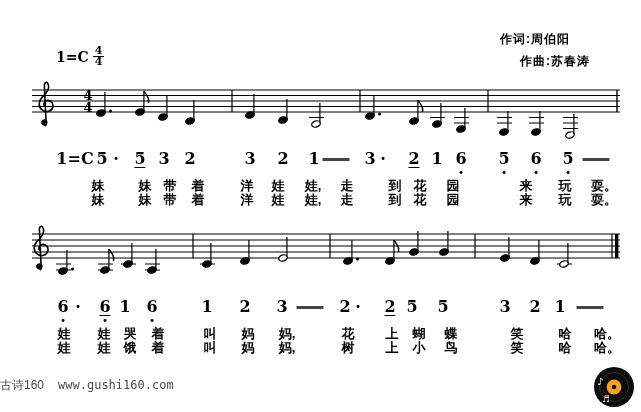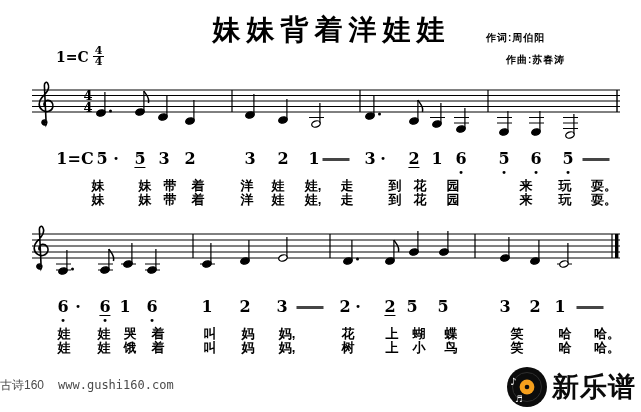--- a/index.html
+++ b/index.html
@@ -6,21 +6,21 @@
   .page{position:relative;width:641px;height:412px;background:#ffffff;overflow:hidden;
         font-family:"Liberation Sans",sans-serif;color:#000;}
   .title{position:absolute;top:11px;left:22px;right:0;text-align:center;
          font-family:"DejaVu Serif",serif;font-size:28px;font-weight:600;letter-spacing:6px;}
   .keysig{position:absolute;left:56px;top:46px;display:flex;align-items:center;gap:4px;
           font-family:"DejaVu Serif",serif;font-weight:bold;}
   .keysig .k{font-size:14px;}
   .frac{display:inline-block;text-align:center;font-size:11px;line-height:10px;font-weight:bold;}
   .frac .n{border-bottom:1.4px solid #000;padding:0 2px;display:block;}
   .frac .d{display:block;}
-  .credit{position:absolute;left:486px;font-size:10px;font-weight:600;letter-spacing:1px;}
+  .credit{position:absolute;left:500px;font-size:12px;font-weight:600;letter-spacing:1px;}
   .credit.c1{top:31px;}
   .credit.c2{top:53px;margin-left:20px;}
   svg.score{position:absolute;left:0;top:0;width:641px;height:412px;}
   .row{position:absolute;left:0;width:641px;height:20px;}
   .jt{position:absolute;transform:translateX(-50%);font-family:"DejaVu Serif",serif;
       font-size:16px;font-weight:bold;line-height:17px;white-space:nowrap;}
   .jt.u{border-bottom:1.8px solid #000;}
   .jt.bd::after{content:"·";position:absolute;left:50%;transform:translateX(-50%);
                 top:14px;font-weight:bold;font-size:16px;}
   .jdash{position:absolute;transform:translateX(-50%);width:27px;height:2.5px;
@@ -32,21 +32,20 @@
   .footer .url{font-family:"DejaVu Sans Mono",monospace;margin-left:14px;}
   .logo{position:absolute;right:5px;top:365px;display:flex;align-items:center;gap:3px;}
   .logo-text{font-size:27px;font-weight:900;letter-spacing:1px;color:#0a0a0a;
              font-family:"Liberation Sans",sans-serif;}
 </style>
 </head>
 <body>
 
 <div class="page">
 
-  <div class="title">妹妹背着洋娃娃</div>
 
   <div class="keysig">
     <span class="k">1=C</span>
     <span class="frac">
       <span class="n">4</span>
       <span class="d">4</span>
     </span>
   </div>
 
   <div class="credit c1">作词:周伯阳</div>
@@ -341,16 +340,15 @@
 
   <div class="logo">
     <svg width="44" height="44" viewBox="0 0 44 44">
       <circle cx="22" cy="22" r="20" fill="#0c0c0c"></circle>
       <circle cx="22" cy="22" r="14.5" fill="none" stroke="#2e2e2e" stroke-width="1"></circle>
       <text x="5" y="20" font-size="10" fill="#ffffff" font-family="DejaVu Sans, sans-serif">♪</text>
       <text x="10" y="37" font-size="9" fill="#ffffff" font-family="DejaVu Sans, sans-serif">♬</text>
       <circle cx="22" cy="22" r="7.4" fill="#F6A01D"></circle>
       <circle cx="22" cy="22" r="2.3" fill="#0c0c0c"></circle>
     </svg>
-    <span class="logo-text">新乐谱</span>
   </div>
 
 </div>
 
 </body></html>

